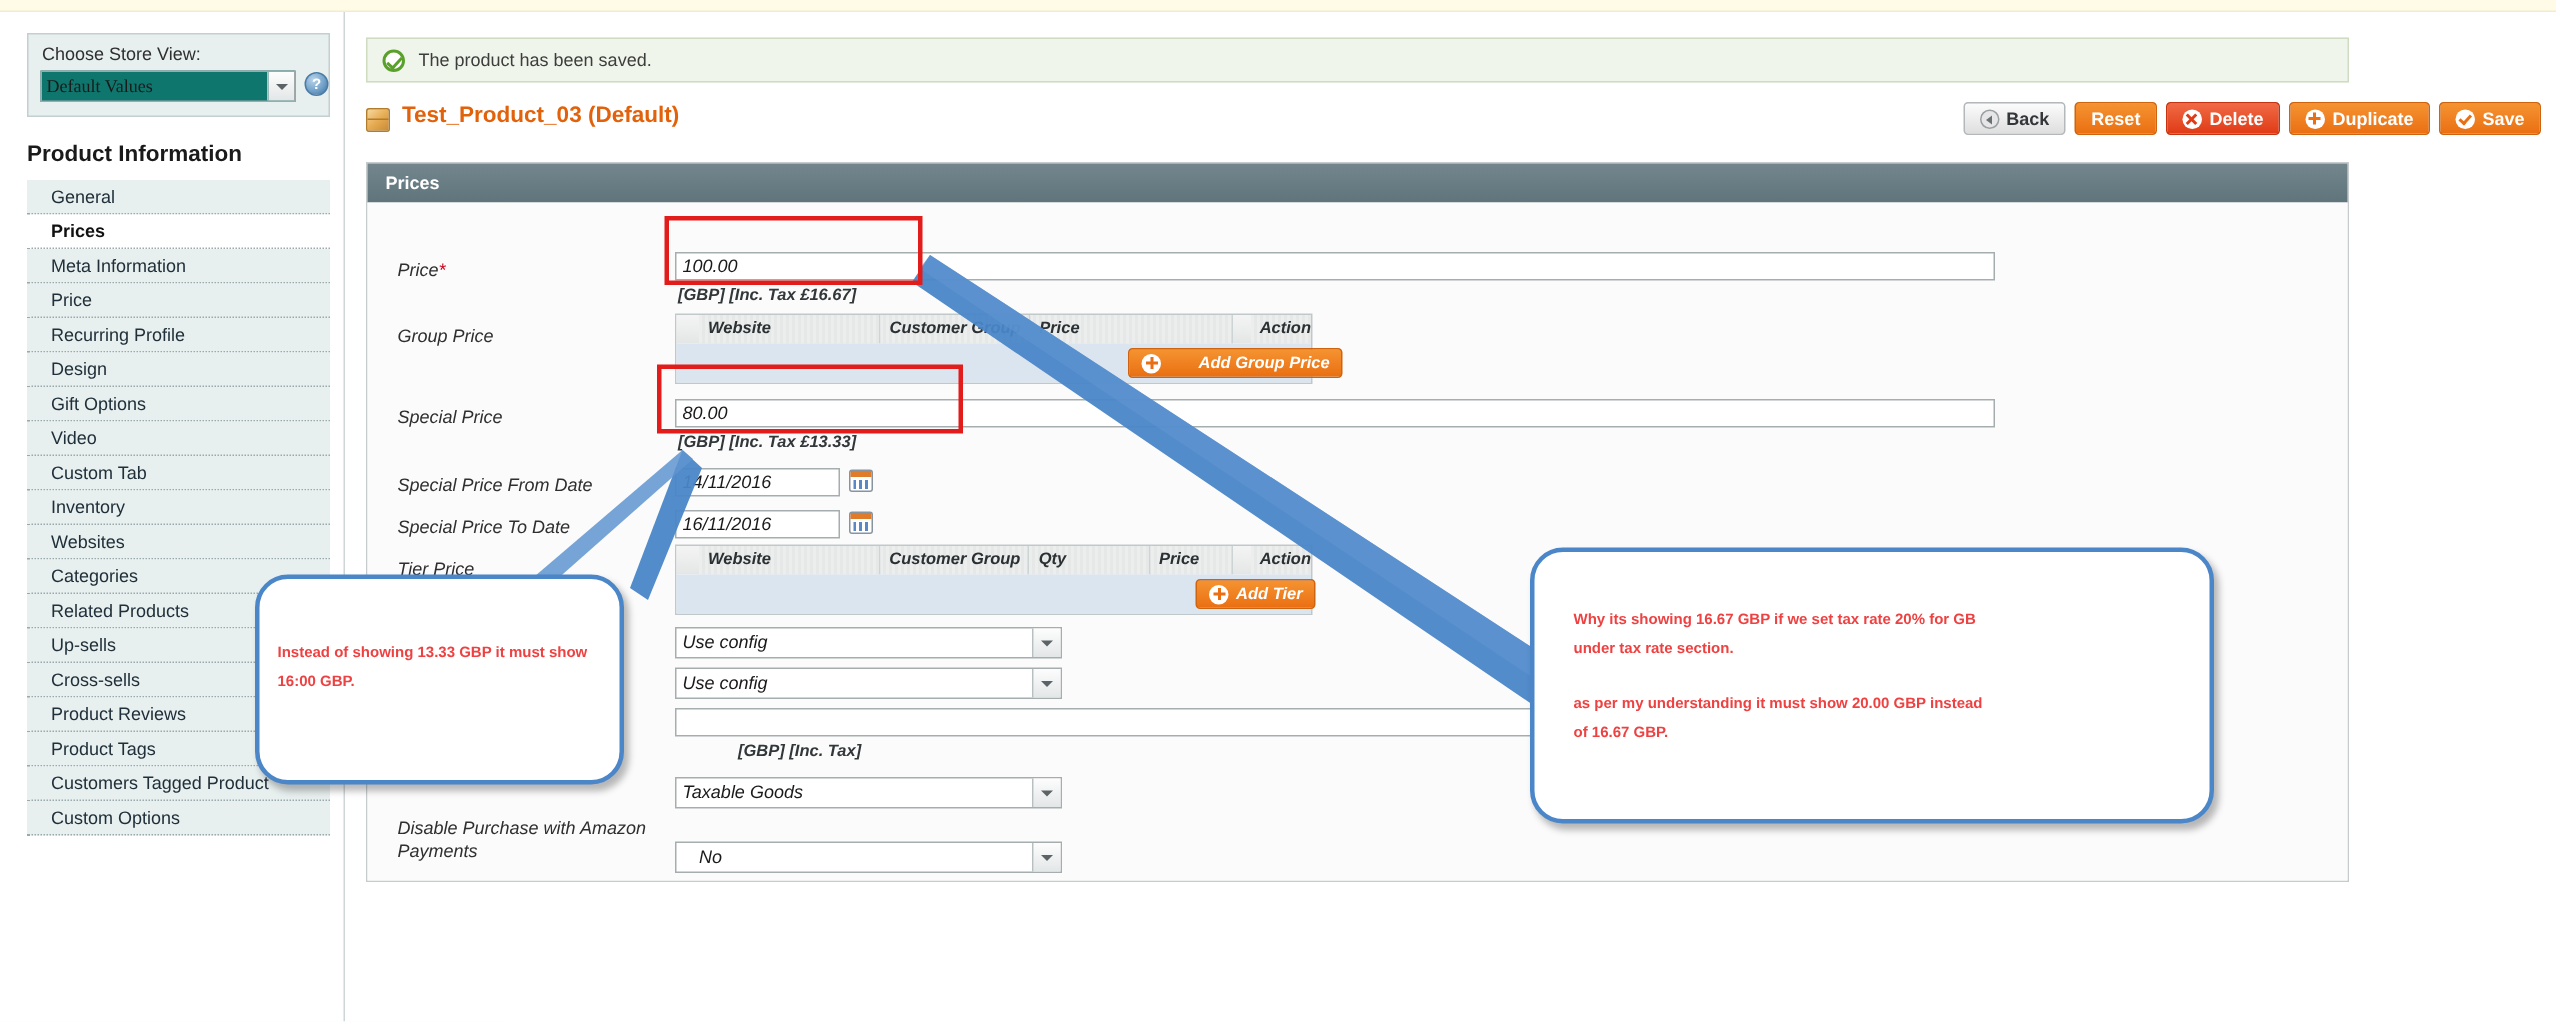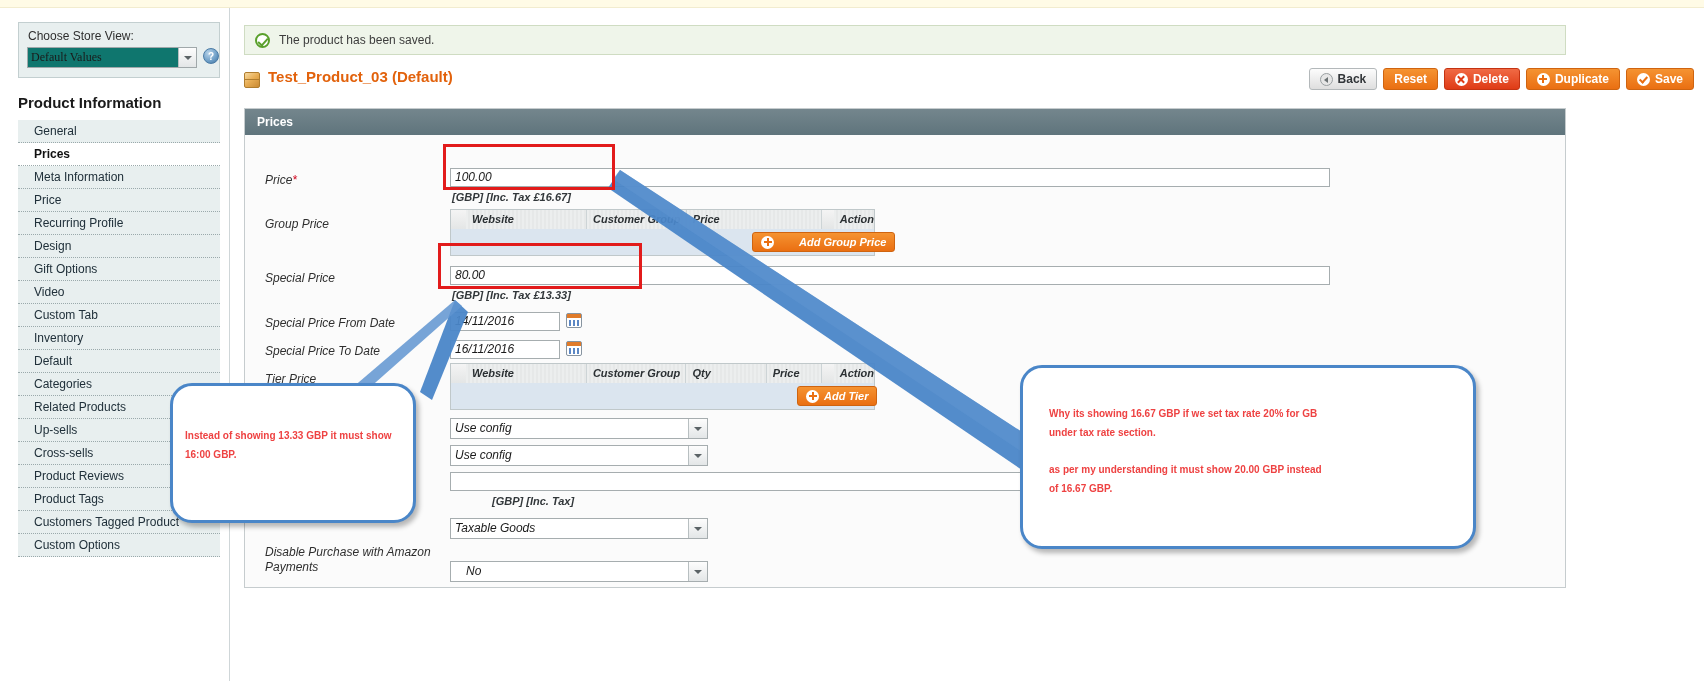--- a/index.html
+++ b/index.html
@@ -271,21 +271,21 @@
         <div class="nav-item"><span>General</span></div>
         <div class="nav-item active"><span>Prices</span></div>
         <div class="nav-item"><span>Meta Information</span></div>
         <div class="nav-item"><span>Price</span></div>
         <div class="nav-item"><span>Recurring Profile</span></div>
         <div class="nav-item"><span>Design</span></div>
         <div class="nav-item"><span>Gift Options</span></div>
         <div class="nav-item"><span>Video</span></div>
         <div class="nav-item"><span>Custom Tab</span></div>
         <div class="nav-item"><span>Inventory</span></div>
-        <div class="nav-item"><span>Default</span></div>
+        <div class="nav-item"><span>Websites</span></div>
         <div class="nav-item"><span>Categories</span></div>
         <div class="nav-item"><span>Related Products</span></div>
         <div class="nav-item"><span>Up-sells</span></div>
         <div class="nav-item"><span>Cross-sells</span></div>
         <div class="nav-item"><span>Product Reviews</span></div>
         <div class="nav-item"><span>Product Tags</span></div>
         <div class="nav-item"><span>Customers Tagged Product</span></div>
         <div class="nav-item"><span>Custom Options</span></div>
       </div>
   </div>

